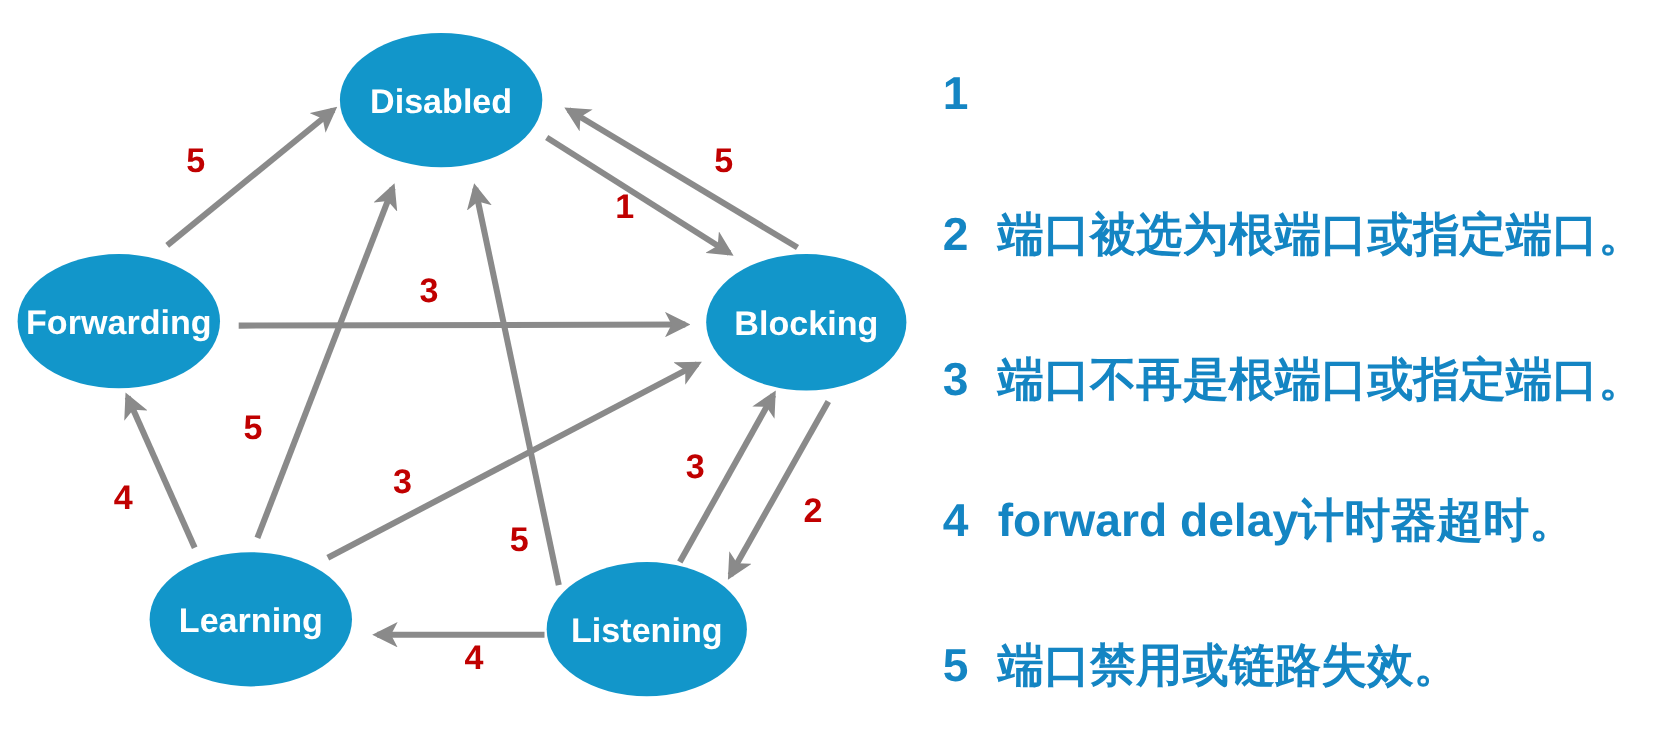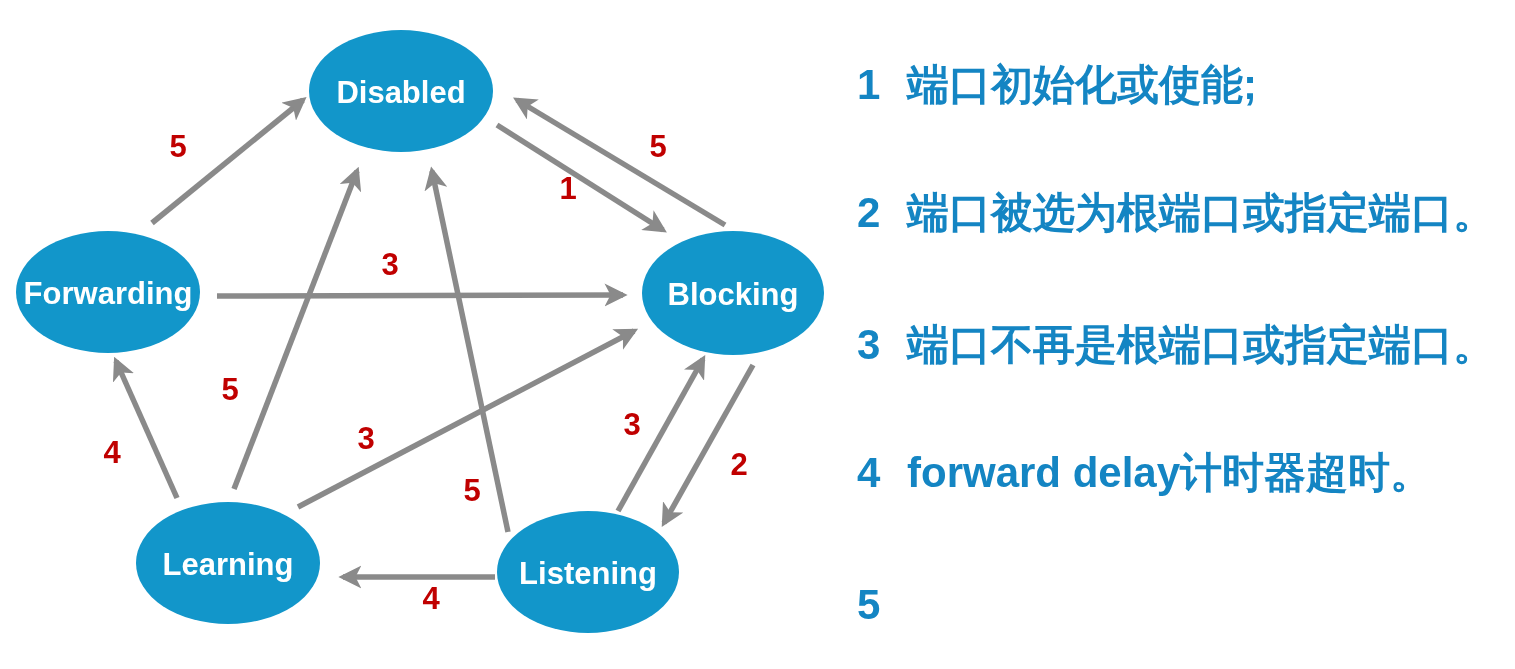--- a/index.html
+++ b/index.html
@@ -90,30 +90,30 @@
     <g>
       <ellipse class="node-ellipse" cx="588" cy="572" rx="91" ry="61"></ellipse>
       <text class="node-label" x="588" y="573">Listening</text>
     </g>
   </g>
 </svg>
 
 <div class="legend">
   <div class="legend-item" style="top:59px;">
     <span class="legend-num">1</span>
-    <span class="legend-text">端口初始化或使能;</span>
   </div>
   <div class="legend-item" style="top:187px;">
     <span class="legend-num">2</span>
     <span class="legend-text">端口被选为根端口或指定端口。</span>
   </div>
   <div class="legend-item" style="top:319px;">
     <span class="legend-num">3</span>
     <span class="legend-text">端口不再是根端口或指定端口。</span>
   </div>
   <div class="legend-item" style="top:447px;">
     <span class="legend-num">4</span>
     <span class="legend-text">forward delay计时器超时。</span>
   </div>
   <div class="legend-item" style="top:579px;">
     <span class="legend-num">5</span>
+    <span class="legend-text">端口禁用或链路失效。</span>
   </div>
 </div>
 
 </body></html>

